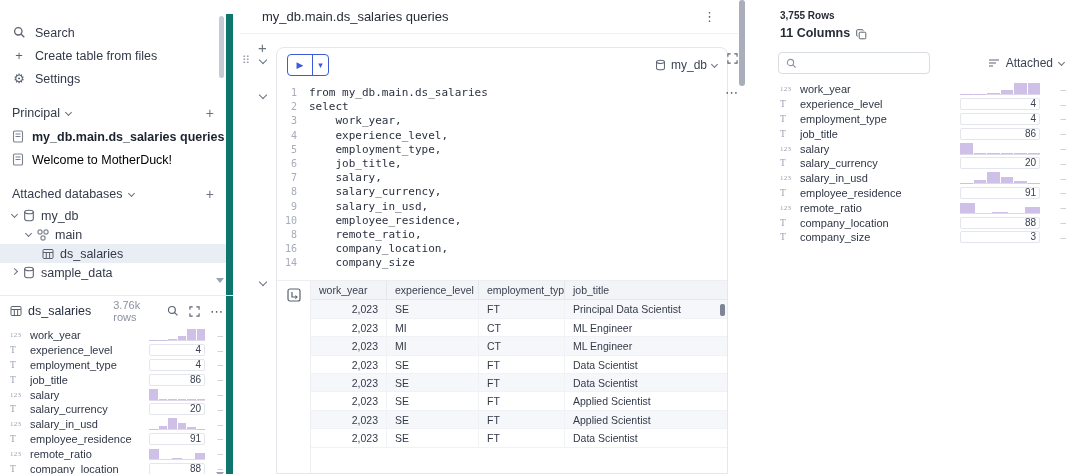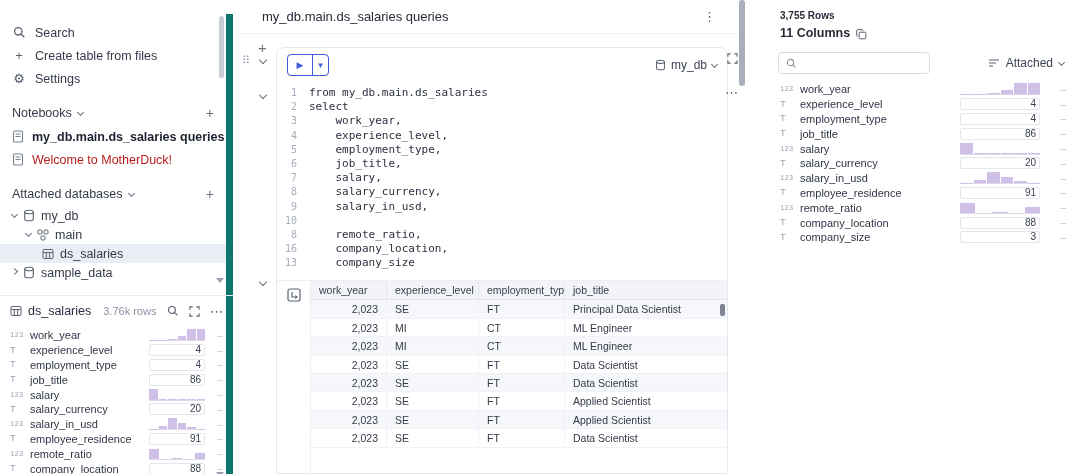--- a/index.html
+++ b/index.html
@@ -15,45 +15,45 @@
     border-right:4px solid transparent;border-top:5px solid #9aa1af}
   
   #sidebar{position:absolute;left:0;top:14px;width:233px;height:468px;border-right:7px solid #0f766e}
   #sb-scroll{position:absolute;right:1px;top:0;width:7px;height:270px}
   #sb-scroll .thumb{width:5px;height:62px;background:#c7cbd4;border-radius:3px;margin:2px auto}
   .nav{padding-top:7px}
   .navrow{display:flex;align-items:center;gap:9px;height:23px;padding:0 12px;font-size:12.5px;color:#333a49;cursor:pointer}
   .navrow .ic{width:14px;display:flex;justify-content:center;color:#5b6270;font-size:13px}
   .sechead{display:flex;align-items:center;gap:6px;height:24px;padding:0 12px;margin-top:11px;font-size:12.5px;color:#333a49}
   .sechead .plus{margin-left:auto;color:#6b7280;font-size:14px;cursor:pointer}
-  .nbrow{display:flex;align-items:center;gap:8px;height:23px;padding:0 12px;font-size:12.5px;color:#b91c1c;cursor:pointer;white-space:nowrap;overflow:hidden}
+  .nbrow{display:flex;align-items:center;gap:8px;height:23px;padding:0 12px;font-size:12.5px;color:#000000;cursor:pointer;white-space:nowrap;overflow:hidden}
   .nbrow.active{font-weight:700;color:#1c2230}
   .treerow{display:flex;align-items:center;gap:6px;height:19px;font-size:12.5px;color:#333a49;cursor:pointer}
   .t1{padding-left:12px}.t2{padding-left:26px}.t3{padding-left:42px}
   .treerow.selected{background:#e9edf4}
   
   .collist{padding:2px 10px 0 10px}
   .colrow{display:flex;align-items:center;height:14.8px;cursor:pointer}
-  .cticon{width:20px;flex:none;color:#9aa1b2;font-family:Liberation Mono, monospace}
+  .cticon{width:20px;flex:none;color:#9aa1b2;font-family:Liberation Serif, serif}
   .cticon.t-num{font-size:7px;letter-spacing:.3px}
   .cticon.t-text{font-size:9.5px}
   .cname{flex:1;font-size:11px;color:#2f3646;white-space:nowrap;overflow:hidden}
   .cstat{width:56px;height:12px;flex:none;display:flex}
   .hist{flex:1;display:flex;align-items:flex-end;gap:1px;border-bottom:1px solid #ded8ea}
   .hist:empty{display:none}
   .hist i{flex:1;background:#cec0e6;min-height:0}
   .count{flex:1;border:1px solid #e3e6ec;border-radius:2px;font-size:10px;color:#39404f;
     text-align:right;padding-right:3px;line-height:10px;background:#fff}
   .count:empty{display:none}
   .cnull{width:18px;text-align:right;font-size:10px;color:#c0c5cf}
   
   #preview{position:absolute;left:0;top:281px;width:233px;height:193px;border-top:1px solid #e9ebef;overflow:hidden}
   .pvhead{display:flex;align-items:center;gap:6px;height:30px;padding:0 10px}
   .pvtitle{font-size:12.5px;color:#2a3040}
-  .pvcount{font-size:11px;color:#8b92a2;margin-left:6px}
+  .pvcount{font-size:11px;color:#8b92a2;margin-left:16px}
   .pvicons{margin-left:auto;display:flex;gap:10px;align-items:center;color:#5b6270}
   .kebab{color:#5b6270;font-family:"DejaVu Sans",sans-serif;font-size:13px;cursor:pointer}
   
   #main{position:absolute;left:240px;top:0;width:498px;height:474px}
   .mhead{display:flex;align-items:center;height:34px;padding:0 22px;border-bottom:1px solid #eef0f3}
   .mtitle{font-size:13px;color:#262c38}
   .mkebab{margin-left:auto}
   .addcell{position:absolute;left:18px;top:39px;color:#6b7280;font-size:15px;cursor:pointer}
   .gut-drag{position:absolute;left:2px;top:54px;color:#9aa1af;font-size:11px;font-family:"DejaVu Sans",sans-serif;cursor:grab}
   .gut-chev1{position:absolute;left:20px;top:59px}
@@ -120,21 +120,21 @@
     <div class="navrow">
       <span class="ic">+</span>
       <span>Create table from files</span>
     </div>
     <div class="navrow">
       <span class="ic">⚙</span>
       <span>Settings</span>
     </div>
 
     <div class="sechead">
-      <span>Notebooks</span>
+      <span>Principal</span>
       <span class="chev sm"></span>
       <span class="plus">+</span>
     </div>
     <div class="nbrow active">
       <span>
         <svg width="12" height="13" viewBox="0 0 12 13">
             <rect x="1.5" y="1" width="9" height="11" rx="1.3" fill="none" stroke="#7a8191" stroke-width="1.1"></rect>
             <line x1="3.5" y1="4" x2="8.5" y2="4" stroke="#7a8191"></line>
             <line x1="3.5" y1="6.5" x2="8.5" y2="6.5" stroke="#7a8191"></line>
           </svg>
@@ -415,31 +415,32 @@
         <div class="cline">
           <span class="ln">8</span>
           <span class="lt">    salary_currency,</span>
         </div>
         <div class="cline">
           <span class="ln">9</span>
           <span class="lt">    salary_in_usd,</span>
         </div>
         <div class="cline">
           <span class="ln">10</span>
+          <span class="lt">    employee_residence,</span>
         </div>
         <div class="cline">
           <span class="ln">8</span>
           <span class="lt">    remote_ratio,</span>
         </div>
         <div class="cline">
           <span class="ln">16</span>
           <span class="lt">    company_location,</span>
         </div>
         <div class="cline">
-          <span class="ln">13</span>
+          <span class="ln">14</span>
           <span class="lt">    company_size</span>
         </div>
     </div>
 
 
     <div class="results">
       <div class="rgut">
         <span>
           <svg width="14" height="14" viewBox="0 0 14 14">
               <rect x="1" y="1" width="12" height="12" rx="2" fill="none" stroke="#5b6270" stroke-width="1.2"></rect>

